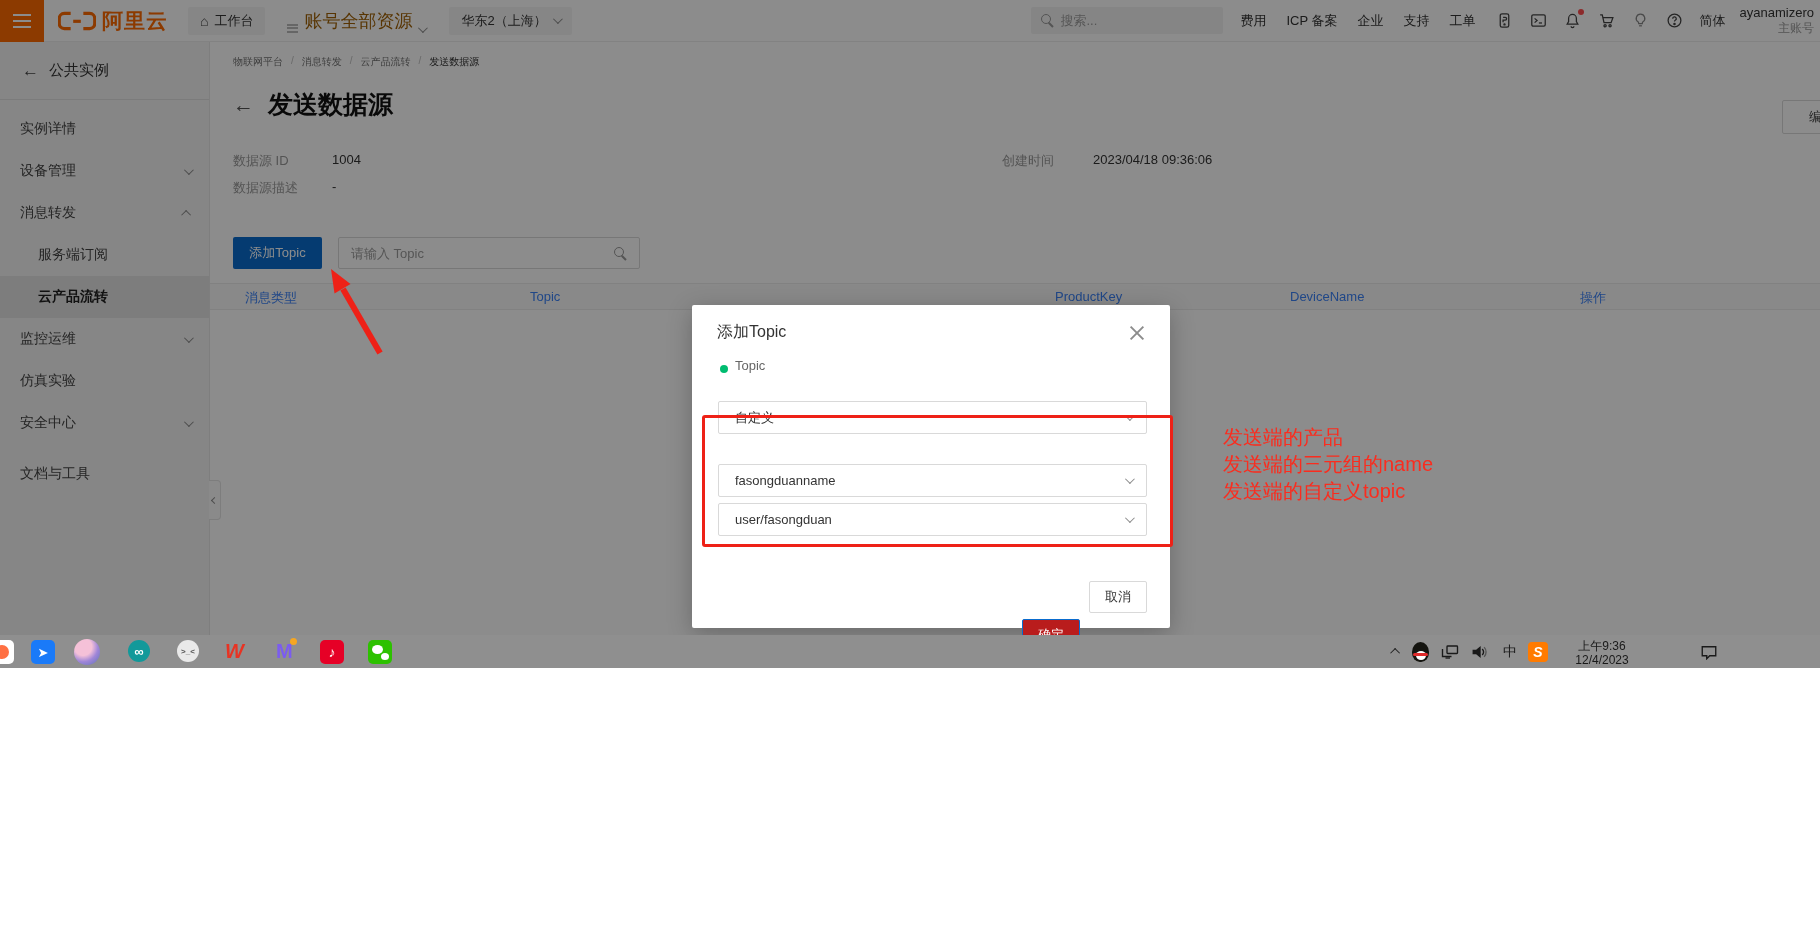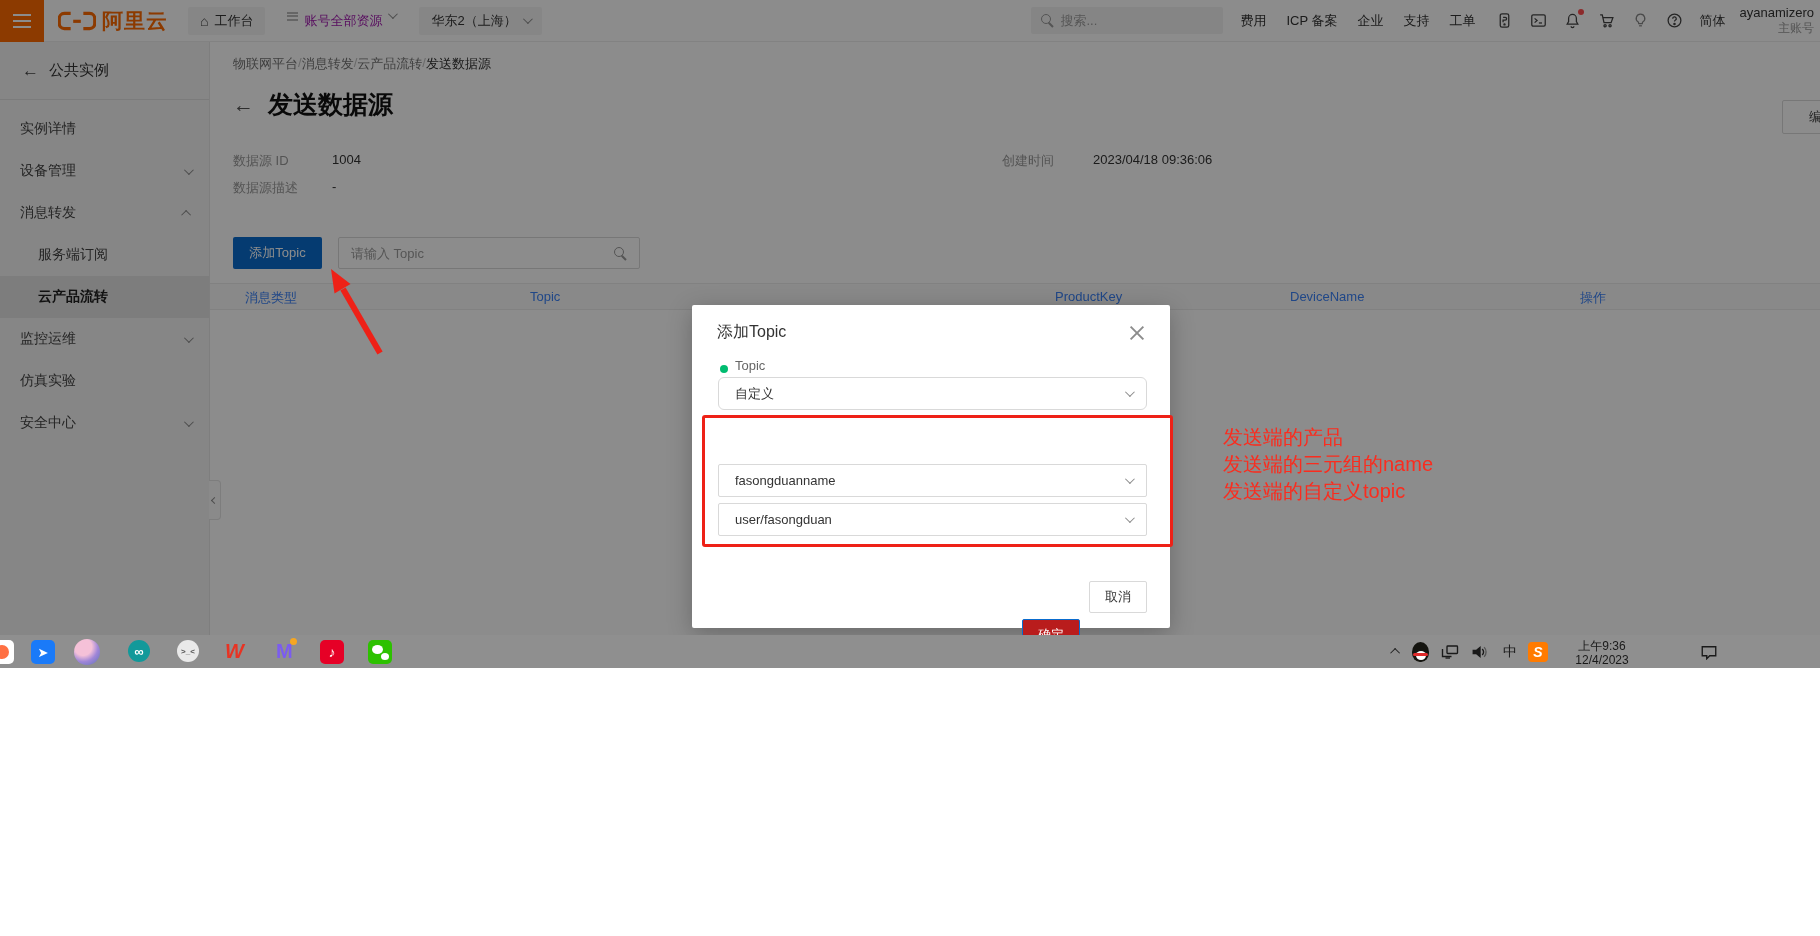--- a/index.html
+++ b/index.html
@@ -10,21 +10,21 @@
   
   .topbar { position:absolute; top:0; left:0; width:100%; height:42px; background:#fff;
     display:flex; align-items:center; border-bottom:1px solid #ededed; z-index:2; }
   .burger { width:44px; height:42px; background:#ff6a00; display:flex; flex-direction:column;
     justify-content:center; align-items:center; gap:4px; cursor:pointer; }
   .burger i { width:18px; height:2px; background:#fff; }
   .logo { display:flex; align-items:center; gap:6px; margin-left:14px; }
   .logo-text { color:#ff6a00; font-size:21px; font-weight:700; letter-spacing:1px; }
   .chip { display:flex; align-items:center; gap:6px; background:#f5f5f5; height:28px;
     padding:0 12px; border-radius:2px; margin-left:20px; font-size:13px; color:#333; cursor:pointer; }
-  .scope { display:flex; align-items:flex-start; gap:6px; margin-left:22px; font-size:13px; color:#a21caf; cursor:pointer; }
+  .scope { display:flex; align-items:flex-end; gap:6px; margin-left:22px; font-size:18px; color:#a16207; cursor:pointer; }
   .bars { width:11px; height:9px; border-top:2px solid #bbb; border-bottom:2px solid #bbb;
     background:linear-gradient(#bbb,#bbb) center/100% 2px no-repeat; }
   .chev { display:inline-block; width:7px; height:7px; border-right:1.6px solid #8c8c8c;
     border-bottom:1.6px solid #8c8c8c; transform:rotate(45deg) translateY(-2px); }
   .chev.up { transform:rotate(-135deg) translateY(-2px); }
   .topsearch { margin-left:auto; width:192px; height:27px; background:#f3f3f3; border-radius:2px;
     display:flex; align-items:center; gap:7px; padding:0 10px; margin-right:18px; }
   .topsearch input { border:0; outline:0; background:transparent; font-size:13px; width:130px; color:#333;
     font-family:inherit; }
   .topsearch input::placeholder { color:#9c9c9c; }
@@ -54,21 +54,21 @@
   .side-item .chev { margin-left:auto; }
   .side-item.sub { padding-left:38px; }
   .side-item.active { background:#e3e3e3; font-weight:700; color:#222; }
   .side-item.docs { margin-top:9px; }
   .collapse-tab { position:absolute; right:-12px; top:438px; width:12px; height:40px; background:#fbfbfb;
     border:1px solid #e3e3e3; border-left:0; border-radius:0 4px 4px 0; display:flex;
     align-items:center; justify-content:center; cursor:pointer; z-index:1; }
   .collapse-tab .chev { width:5px; height:5px; transform:rotate(135deg); }
 
   .main { flex:1; background:#fff; position:relative; }
-  .crumbs { position:absolute; left:23px; top:13px; font-size:13px; color:#747474; display:flex; gap:0; }
+  .crumbs { position:absolute; left:23px; top:13px; font-size:10px; color:#747474; display:flex; gap:8px; }
   .crumbs .sep { color:#c0c0c0; }
   .crumbs .link { cursor:pointer; }
   .crumbs .cur { color:#333; }
   .pagehead { position:absolute; left:23px; top:46px; display:flex; align-items:center; gap:14px; }
   .pagehead .back { font-size:21px; color:#555; cursor:pointer; }
   .pagehead .title { font-size:25px; font-weight:700; color:#111; }
   .edit-btn { position:absolute; left:1572px; top:58px; width:80px; height:34px; background:#fff;
     border:1px solid #d9d9d9; border-radius:2px; font-size:13px; color:#333; display:flex;
     align-items:center; justify-content:center; cursor:pointer; }
   .field { position:absolute; font-size:13px; display:flex; }
@@ -105,21 +105,21 @@
   .m-title { position:absolute; left:25px; top:17px; font-size:16px; color:#333; }
   .m-close { position:absolute; right:24px; top:19px; width:18px; height:18px; cursor:pointer; }
   .m-close::before,.m-close::after { content:""; position:absolute; left:8px; top:0; width:2px; height:18px;
     background:#8c8c8c; }
   .m-close::before { transform:rotate(45deg); } .m-close::after { transform:rotate(-45deg); }
   .m-req { position:absolute; left:28px; top:60px; width:8px; height:8px; border-radius:50%; background:#00bc70; }
   .m-lab { position:absolute; left:43px; top:53px; font-size:13px; color:#666; }
   .msel { position:absolute; left:26px; width:429px; height:33px; border:1px solid #d9d9d9; border-radius:2px;
     background:#fff; display:flex; align-items:center; padding:0 14px 0 16px; font-size:13px; color:#333; cursor:pointer; }
   .msel .chev { margin-left:auto; }
-  .s1 { top:72px;border-radius:6px; } .s2 { top:120px; } .s3 { top:159px; } .s4 { top:198px; }
+  .s1 { top:96px; } .s2 { top:120px; } .s3 { top:159px; } .s4 { top:198px; }
   .m-btn { position:absolute; top:276px; width:58px; height:32px; border-radius:2px; font-size:13px;
     display:flex; align-items:center; justify-content:center; cursor:pointer; font-family:inherit; }
   .m-ok { left:330px; background:#b91c1c; color:#fff; border:1px solid #0a6cce;margin-top:38px; }
   .m-cancel { left:397px; background:#fff; color:#333; border:1px solid #d9d9d9; }
 
   
   .ann-rect { position:absolute; left:702px; top:415px; width:471px; height:132px;
     border:3px solid #ee2117; border-radius:3px; z-index:40; pointer-events:none; }
   .ann-arrow { position:absolute; left:315px; top:262px; z-index:40; pointer-events:none; }
   .ann-text { position:absolute; left:1223px; color:#fb2c1e; font-size:20px; line-height:27px; z-index:40; }
@@ -280,20 +280,23 @@
           <span>监控运维</span>
           <span class="chev"></span>
         </div>
         <div class="side-item">
           <span>仿真实验</span>
         </div>
         <div class="side-item">
           <span>安全中心</span>
           <span class="chev"></span>
         </div>
+        <div class="side-item docs">
+          <span>文档与工具</span>
+        </div>
       </div>
       <div class="collapse-tab">
         <span class="chev"></span>
       </div>
     </aside>
 
     <main class="main">
       <div class="crumbs">
         <span class="link">物联网平台</span>
           <span class="sep">/</span>

